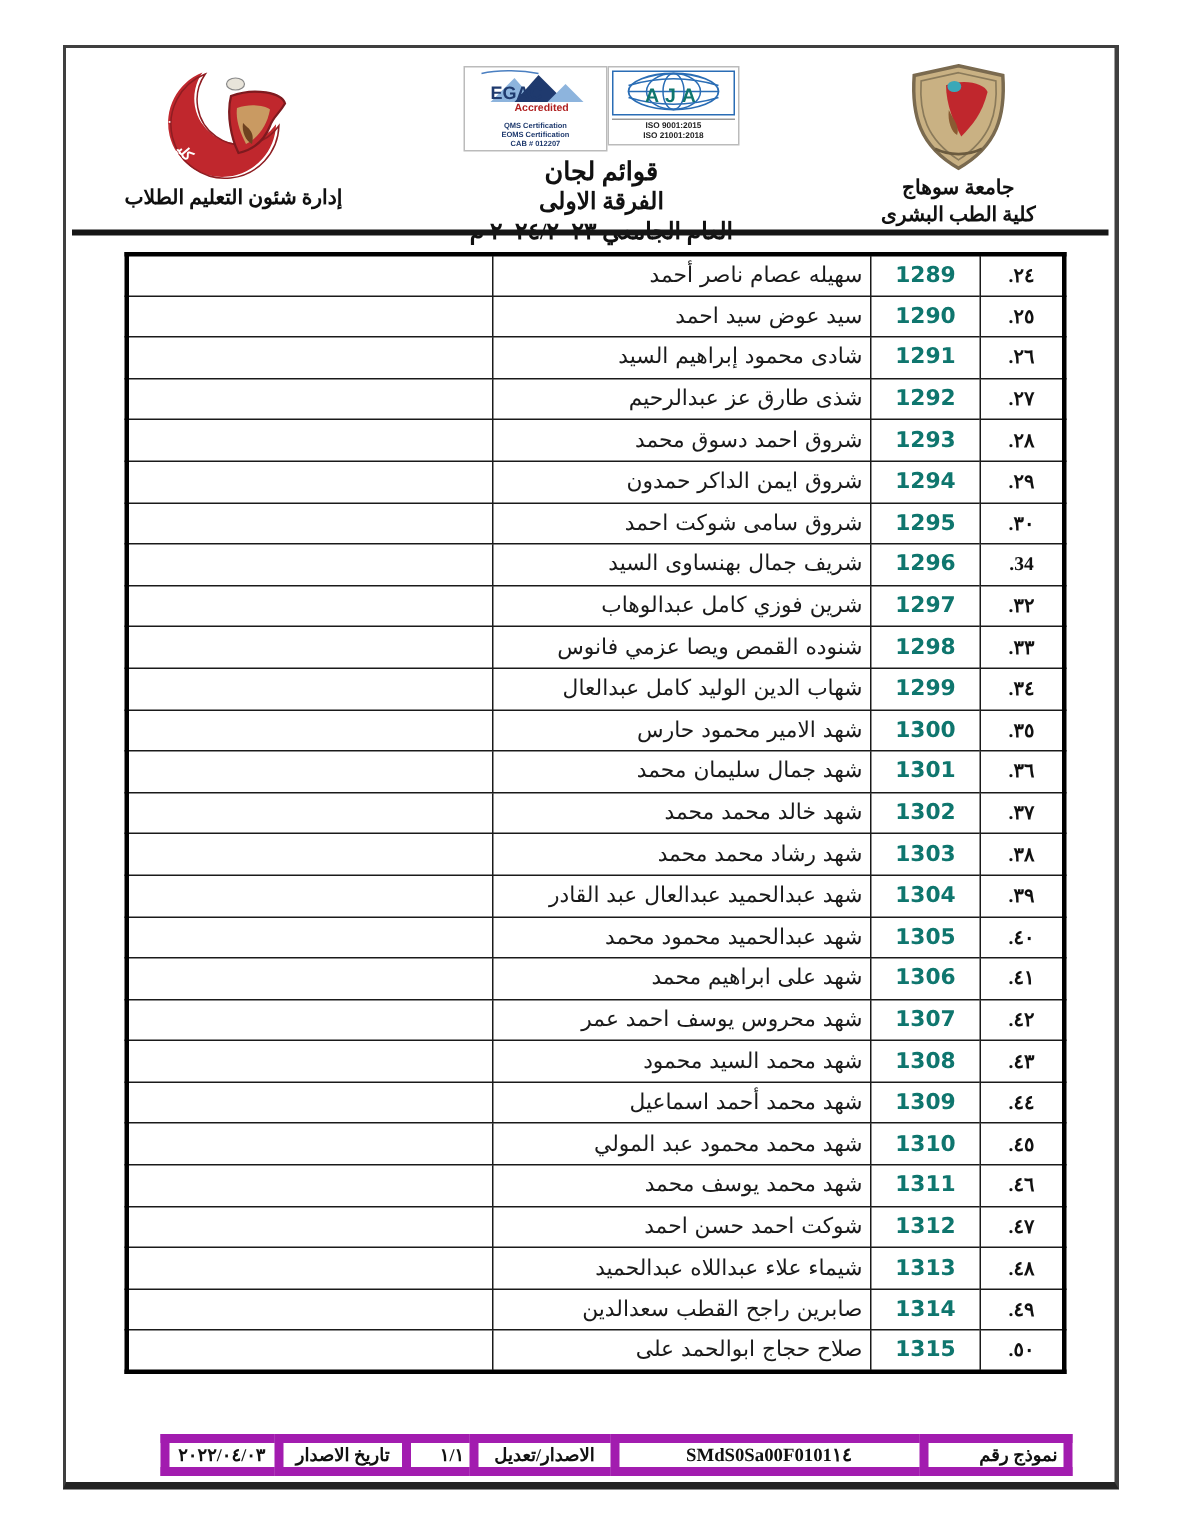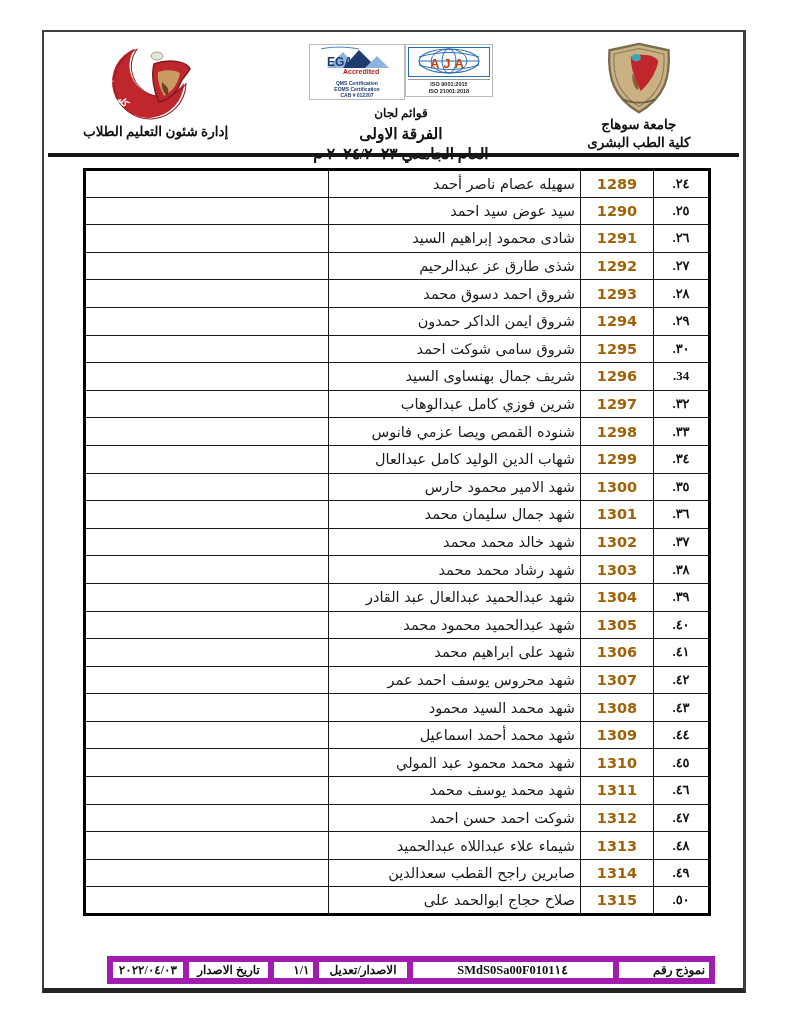--- a/index.html
+++ b/index.html
@@ -12,45 +12,45 @@
   }
   
   .hdr { position:absolute; top:8px; left:10px; right:10px; height:112px;
          display:flex; flex-direction:row; justify-content:space-between; direction:rtl; }
   .hdr-col { display:flex; flex-direction:column; align-items:center; }
   .hdr-uni { width:190px; padding-top:2px; }
   .hdr-uni .uni-lines { margin-top:2px; text-align:center; font-weight:bold; font-size:13.5px; line-height:18px; color:#111; }
   .hdr-center { width:290px; padding-top:4px; }
   .accred-row { direction:ltr; display:flex; align-items:flex-start; }
   .title-lines { margin-top:3px; text-align:center; font-weight:bold; color:#111; direction:rtl; }
-  .title-main { font-size:12px; line-height:21px; }
+  .title-main { font-size:17px; line-height:21px; }
   .title-sub  { font-size:15.5px; line-height:20px; }
   .title-year { font-size:15.5px; line-height:20px; }
   .hdr-dept { width:205px; padding-top:2px; }
   .dept-label { margin-top:3px; font-weight:bold; font-size:13.5px; color:#111; }
   
   .egac-box { width:96px; border:1px solid #bbb; background:#fff; padding:1px 2px; text-align:center; }
   .egac-lines { font-family:"Liberation Sans","DejaVu Sans",sans-serif; font-weight:bold; font-size:5px; line-height:6px; color:#1f3a6e; }
   .aja-box { width:88px; border:1px solid #bbb; background:#fff; text-align:center; }
   .aja-globe-wrap { border:1px solid #2a6db5; margin:2px; position:relative; height:30px; }
   .aja-iso { font-family:"Liberation Sans","DejaVu Sans",sans-serif; font-weight:bold; font-size:5.5px; line-height:6.5px; color:#222; border-top:1px solid #999; margin:0 2px 2px 2px; padding-top:1px; }
-  .aja-letters { position:absolute; left:0; right:0; top:8px; font-family:"Liberation Sans","DejaVu Sans",sans-serif; font-weight:bold; font-size:13px; color:#c2410c; letter-spacing:4px; }
+  .aja-letters { position:absolute; left:0; right:0; top:8px; font-family:"Liberation Sans","DejaVu Sans",sans-serif; font-weight:bold; font-size:13px; color:#0f766e; letter-spacing:4px; }
   
   .hdr-rule { position:absolute; top:121px; left:4px; right:4px; height:4px; background:#161616; }
   
   table { border-collapse:collapse; }
   .roster { position:absolute; top:136px; right:32px; width:625px; table-layout:fixed; direction:rtl; }
   .roster td { border:1px solid #1a1a1a; height:27.6px; padding:0; vertical-align:middle; background:#fff; }
   .roster { border:3px solid #000; }
   .roster col.c-serial { width:56px; }
   .roster col.c-id     { width:73px; }
   .roster col.c-name   { width:252px; }
   .roster col.c-empty  { width:244px; }
   .td-serial { text-align:center; font-weight:bold; font-size:13px; color:#111; direction:rtl; }
-  .td-id { text-align:center; font-family:"DejaVu Sans","Liberation Sans",sans-serif; font-weight:bold; font-size:14.5px; color:#a16207; }
+  .td-id { text-align:center; font-family:"DejaVu Sans","Liberation Sans",sans-serif; font-weight:bold; font-size:14.5px; color:#0f766e; }
   .td-name { text-align:right; padding-right:5px !important; font-family:"DejaVu Sans","Liberation Sans",sans-serif; font-size:14.5px; font-weight:400; color:#1a1a1a; direction:rtl; }
   
   .footer { position:absolute; top:924px; right:28px; width:608px; direction:rtl; }
   .footer td { border:6px solid #a21caf; height:21px; padding:0 4px; font-weight:bold; font-size:12px; color:#111; text-align:center; vertical-align:middle; background:#fff; }
   .footer .f-form-label { width:100px; text-align:right; }
   .footer .f-code { width:212px; font-family:"Liberation Serif","DejaVu Serif",serif; font-size:12.5px; }
   .footer .f-ver-label { width:96px; }
   .footer .f-ver { width:36px;padding-left:19px; }
   .footer .f-date-label { width:88px; }
   .footer .f-date { width:76px; }

